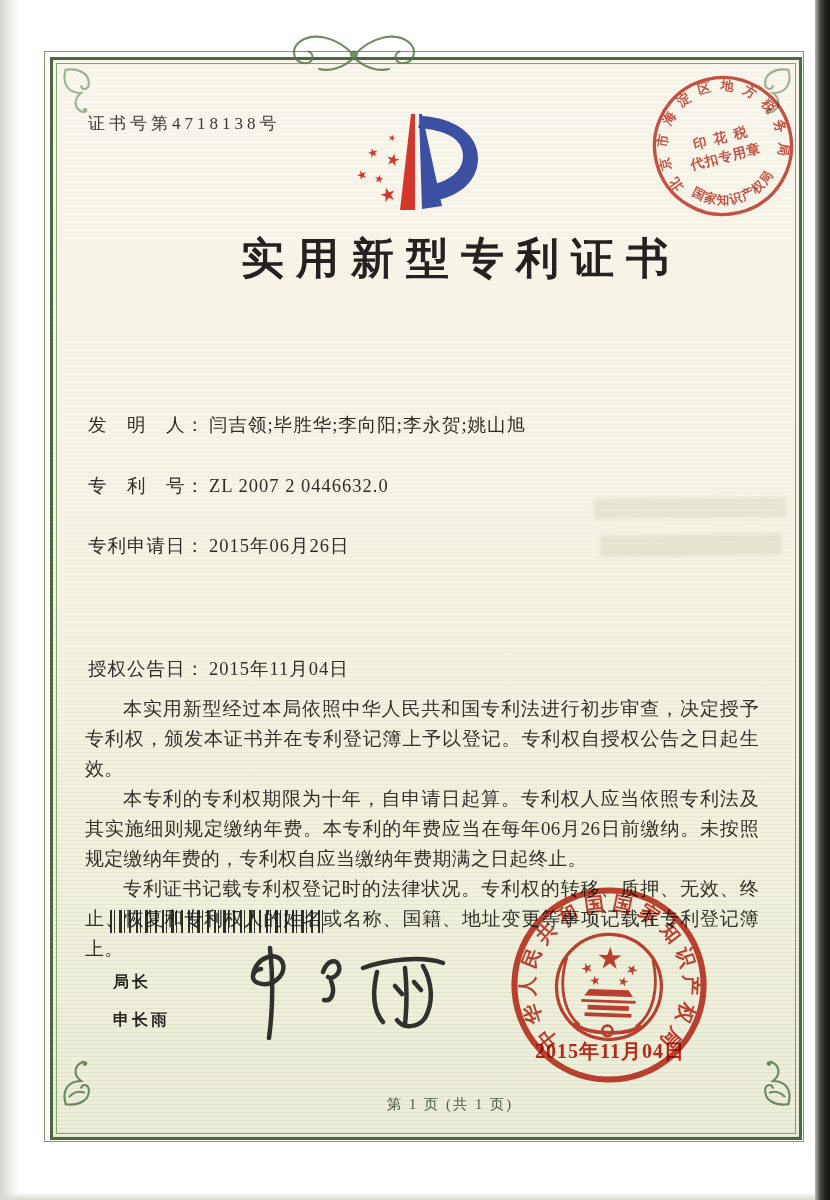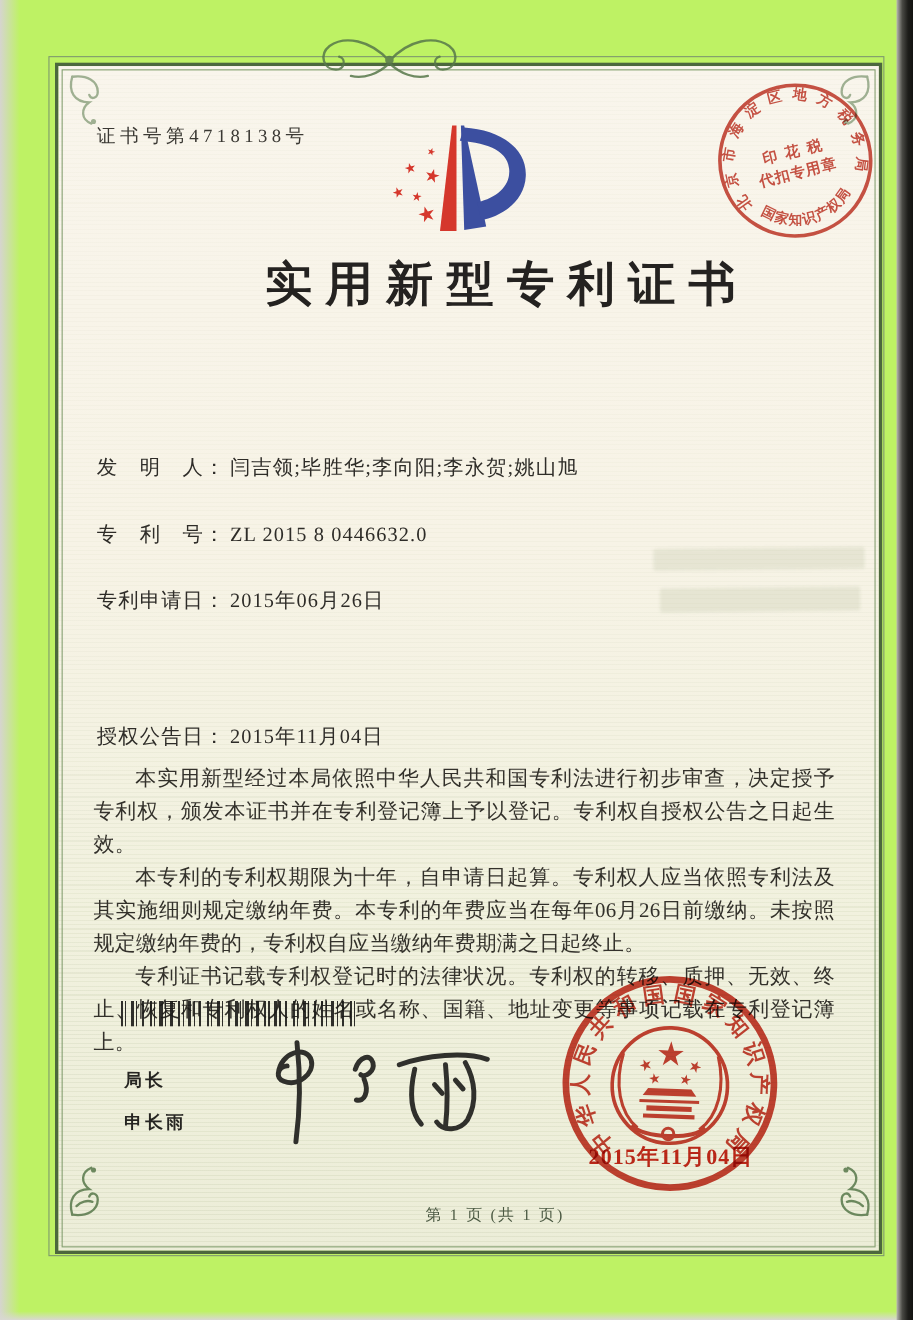--- a/index.html
+++ b/index.html
@@ -1,16 +1,16 @@
 <!DOCTYPE html>
 <html><head>
 <meta charset="utf-8">
 <style>
   html,body{margin:0;padding:0;background:#e8e8e4;}
-  .page{position:relative;width:830px;height:1200px;background:#bef264;overflow:hidden;
+  .page{position:relative;width:830px;height:1200px;background:#ffffff;overflow:hidden;
         font-family:"Liberation Serif","DejaVu Serif",serif;}
   
   .edge-right{position:absolute;right:0;top:0;width:15px;height:100%;
     background:linear-gradient(90deg,#b9b8b2 0%,#4a4a45 35%,#1d1d1a 70%,#121210 100%);}
   .edge-left{position:absolute;left:0;top:0;width:18px;height:100%;
     background:linear-gradient(90deg,#d6d5cf,rgba(214,213,207,0));}
   .edge-bottom{position:absolute;left:0;bottom:0;width:100%;height:8px;
     background:linear-gradient(0deg,#d9d8d2,rgba(217,216,210,0));}
 
   
@@ -167,21 +167,21 @@
       <text x="85" y="101" font-size="14" font-weight="bold" text-anchor="middle" letter-spacing="1">代扣专用章</text>
     </svg>
   </div>
 
   <div class="title">实用新型专利证书</div>
 
   <div class="field" style="top:412px;">
     <span>发　明　人：</span><span class="fvalue">闫吉领;毕胜华;李向阳;李永贺;姚山旭</span>
   </div>
   <div class="field" style="top:473px;">
-    <span>专　利　号：</span><span class="fvalue">ZL 2015 8 0446632.0</span>
+    <span>专　利　号：</span><span class="fvalue">ZL 2007 2 0446632.0</span>
   </div>
   <div class="field" style="top:533px;">
     <span>专利申请日：</span><span class="fvalue">2015年06月26日</span>
   </div>
   <div class="field" style="top:656px;">
     <span>授权公告日：</span><span class="fvalue">2015年11月04日</span>
   </div>
 
   <div class="bleed b1"></div>
   <div class="bleed b2"></div>

